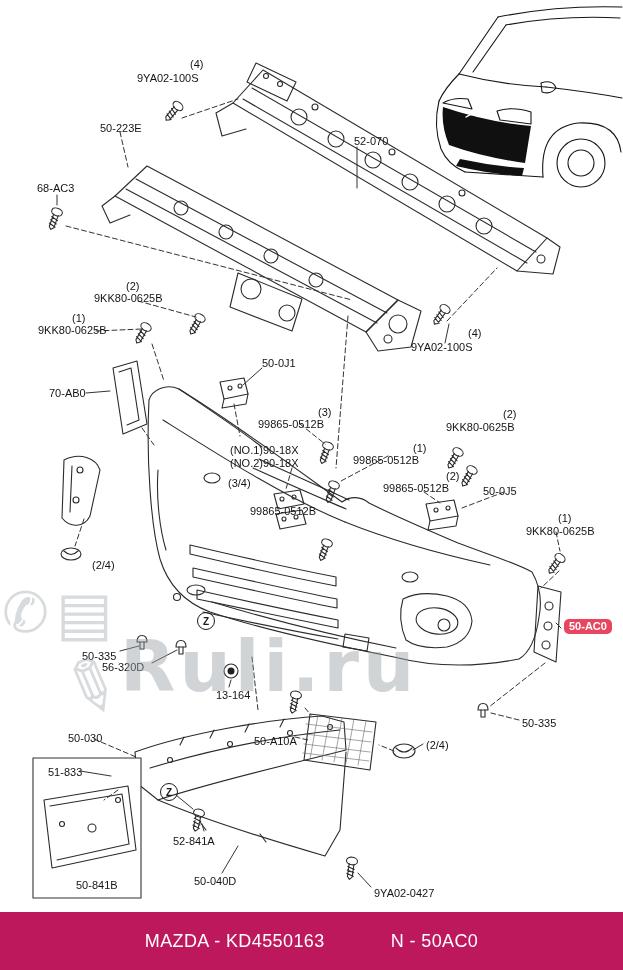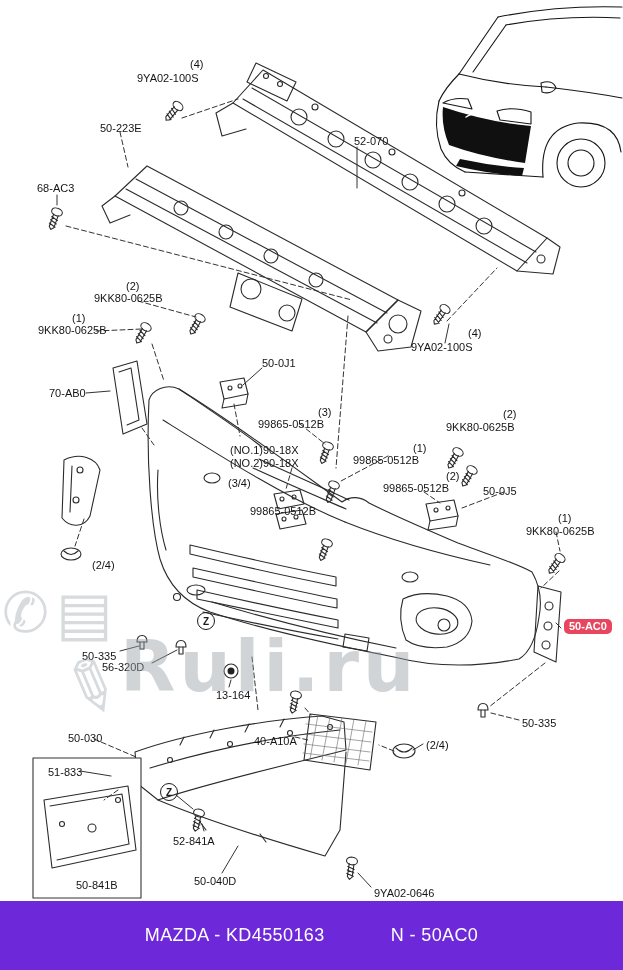--- a/index.html
+++ b/index.html
@@ -3,21 +3,21 @@
 <meta charset="utf-8">
 <style>
   html,body{margin:0;padding:0;background:#ffffff;}
   .stage{position:relative;width:623px;height:970px;background:#fff;overflow:hidden;
          font-family:"Liberation Sans",sans-serif;}
   svg{position:absolute;left:0;top:0;}
   .lbl{position:absolute;font-size:11px;line-height:12px;color:#141414;white-space:nowrap;}
   .hl{background:#e8455f;color:#fff;padding:1px 5px 2px;font-weight:bold;border-radius:5px;}
   .zmark{position:absolute;width:16px;height:16px;border:1.4px solid #1c1c1c;border-radius:50%;
          display:flex;align-items:center;justify-content:center;font-size:10px;font-weight:bold;color:#1c1c1c;}
-  .footer{position:absolute;left:0;bottom:0;width:623px;height:69px;background:#6d28d9;color:#fff;
+  .footer{position:absolute;left:0;bottom:0;width:623px;height:58px;background:#be185d;color:#fff;
           display:flex;align-items:center;justify-content:center;gap:66px;font-size:18px;letter-spacing:.4px;}
   .wm{position:absolute;pointer-events:none;color:#99a1a8;}
   .wm-text{left:120px;top:596px;font-size:72px;font-weight:bold;opacity:.45;letter-spacing:4px;
            font-family:"DejaVu Sans",sans-serif;margin-top:28px;}
   .wm-phone{left:2px;top:580px;font-size:56px;opacity:.38;}
   .wm-card{left:56px;top:578px;font-size:60px;opacity:.38;}
   .wm-pen{left:62px;top:646px;font-size:70px;opacity:.38;transform:rotate(22deg);}
 </style>
 </head>
 <body>
@@ -279,29 +279,29 @@
 <div class="lbl" style="left:228px;top:477px">(3/4)</div>
 <div class="lbl" style="left:250px;top:505px">99865-0512B</div>
 <div class="lbl" style="left:483px;top:485px">50-0J5</div>
 <div class="lbl" style="left:558px;top:512px">(1)</div>
 <div class="lbl" style="left:526px;top:525px">9KK80-0625B</div>
 <div class="lbl" style="left:92px;top:559px">(2/4)</div>
 <div class="lbl hl" style="left: 564px; top: 619px; background-color: rgb(232, 69, 95);">50-AC0</div>
 <div class="lbl" style="left:82px;top:650px">50-335</div>
 <div class="lbl" style="left:102px;top:661px">56-320D</div>
 <div class="lbl" style="left:216px;top:689px">13-164</div>
-<div class="lbl" style="left:254px;top:735px">40-A10A</div>
+<div class="lbl" style="left:254px;top:735px">50-A10A</div>
 <div class="lbl" style="left:426px;top:739px">(2/4)</div>
 <div class="lbl" style="left:522px;top:717px">50-335</div>
 <div class="lbl" style="left:68px;top:732px">50-030</div>
 <div class="lbl" style="left:48px;top:766px">51-833</div>
 <div class="lbl" style="left:173px;top:835px">52-841A</div>
 <div class="lbl" style="left:76px;top:879px">50-841B</div>
 <div class="lbl" style="left:194px;top:875px">50-040D</div>
-<div class="lbl" style="left:374px;top:887px">9YA02-0646</div>
+<div class="lbl" style="left:374px;top:887px">9YA02-0427</div>
 
 <div class="zmark" style="left:197px;top:612px">Z</div>
 <div class="zmark" style="left:160px;top:783px">Z</div>
 
 <span class="wm wm-phone">✆</span>
 <span class="wm wm-card">▤</span>
 <span class="wm wm-pen">✎</span>
 <div class="wm wm-text">Ruli.ru</div>
 
 <div class="footer">

